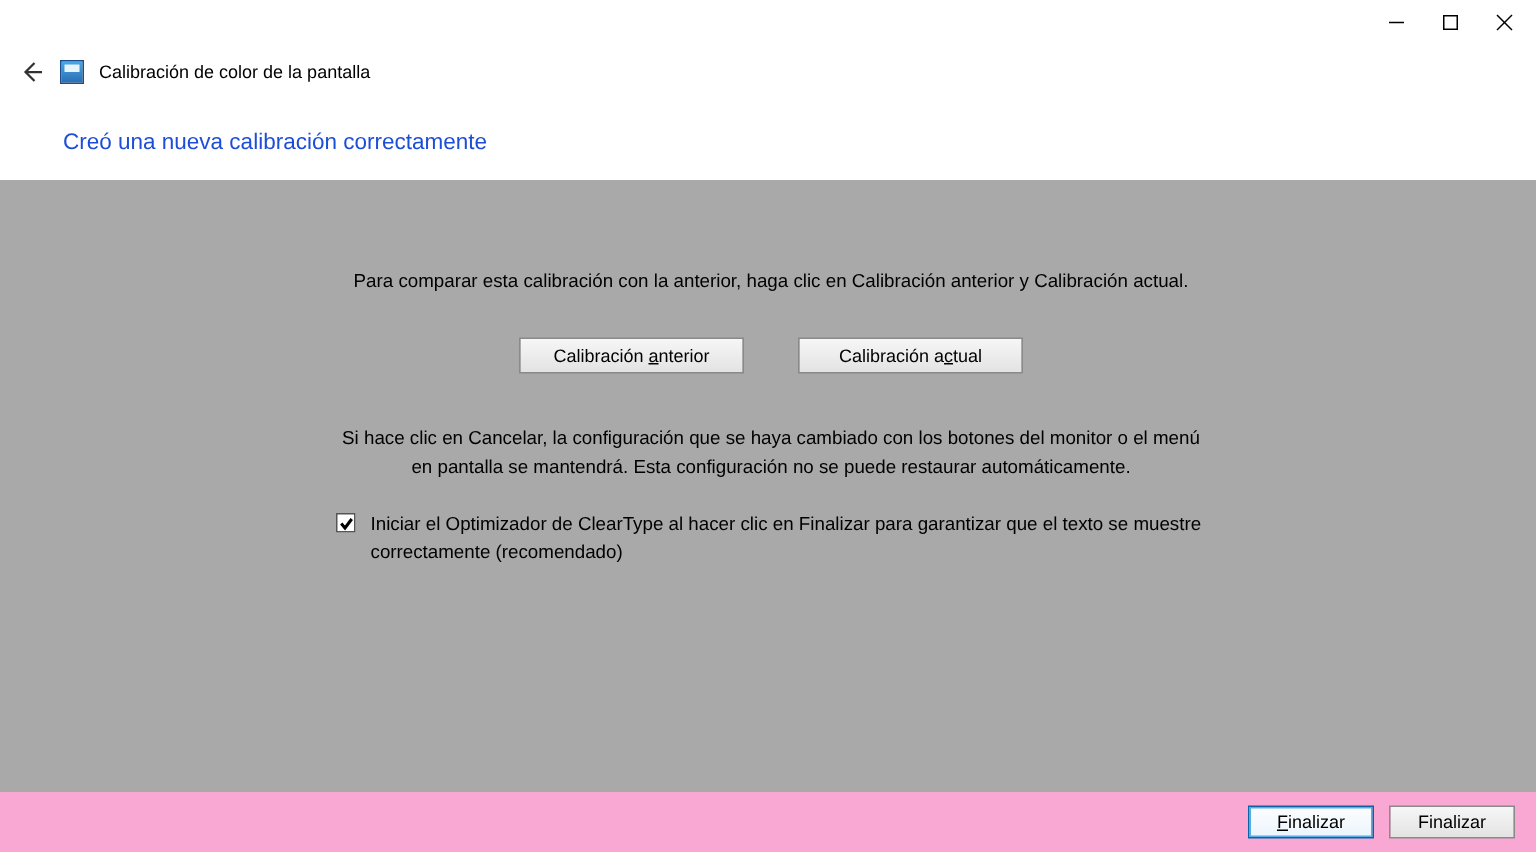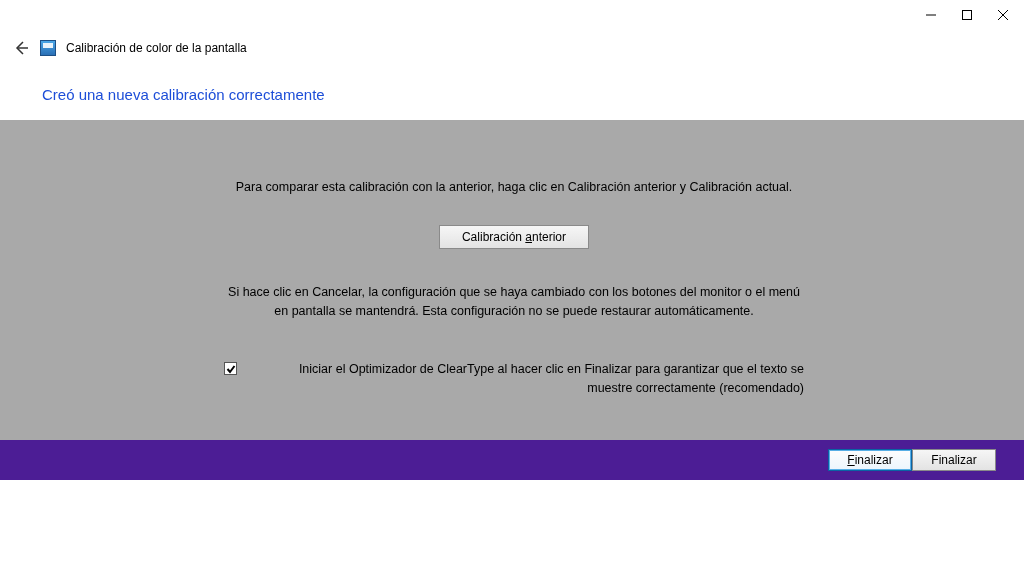--- a/index.html
+++ b/index.html
@@ -9,21 +9,21 @@
     height: 568px;
     font-family: "Segoe UI", Tahoma, sans-serif;
     font-size: 12px;
     color: #000;
     background: #fff;
     overflow: hidden;
   }
   .window {
     position: relative;
     width: 1024px;
-    height: 480px;
+    height: 568px;
     background: #fff;
     box-sizing: border-box;
     border-radius: 20px;
   }
   .titlebar {
     position: absolute;
     top: 0; right: 0;
     height: 30px;
     display: flex;
     align-items: flex-start;
@@ -114,46 +114,45 @@
     justify-content:center;
     box-sizing:border-box;
     padding: 0 14px;
     cursor:default;
     user-select:none;
   }
   .win-btn .ul { text-decoration: underline; }
   .cb-row {
     display:flex;
     align-items:flex-start;
-    gap:22px;
-    margin-top: 40px;
-    text-align: right;
+    gap:10px;
+    margin-top: 20px;
   }
   .cb {
     width:13px; height:13px;
     background:#fff;
     border:1px solid #555;
     box-sizing:border-box;
     margin-top:2px;
     display:flex; align-items:center; justify-content:center;
     flex-shrink: 0;
   }
   .cb svg { width:10px; height:10px; stroke:#000; stroke-width:2; fill:none; }
   .cb-label { flex:1; }
 
   .footer {
     position:absolute;
     left:0; right:0; bottom:0;
     height:40px;
-    background:#4c1d95;
+    background:#f9a8d4;
     display:flex;
     align-items:center;
     justify-content:flex-end;
-    gap:0;
-    padding-right:28px;
+    gap:10px;
+    padding-right:14px;
     box-sizing:border-box;
   }
   .footer .win-btn { min-width:84px; height:22px; font-size:12px; }
   .footer .win-btn.default {
     border:1px solid #0a64a4;
     box-shadow: inset 0 0 0 1px #56aee6;
     background: linear-gradient(180deg,#fdfdfd,#ebf5fd);
   }
 </style>
 </head>
@@ -195,20 +194,23 @@
 
   <div class="content-area">
     <div class="inner">
 
       <div class="para">Para comparar esta calibración con la anterior, haga clic en Calibración anterior y Calibración actual.</div>
 
       <div class="btn-row">
         <div class="win-btn">
           <span><span>Calibración </span><span class="ul">a</span><span>nterior</span></span>
         </div>
+        <div class="win-btn">
+          <span><span>Calibración a</span><span class="ul">c</span><span>tual</span></span>
+        </div>
       </div>
 
       <div class="para">Si hace clic en Cancelar, la configuración que se haya cambiado con los botones del monitor o el menú en pantalla se mantendrá. Esta configuración no se puede restaurar automáticamente.</div>
 
       <div class="cb-row">
         <div class="cb">
           <svg viewBox="0 0 10 10">
               <polyline points="1.5,5 4,8 8.5,2"></polyline>
             </svg>
         </div>

